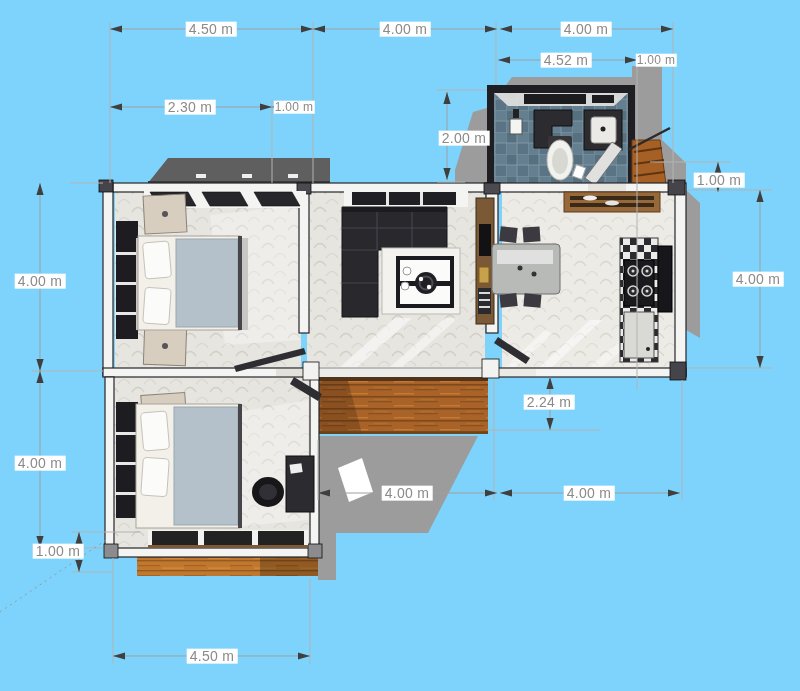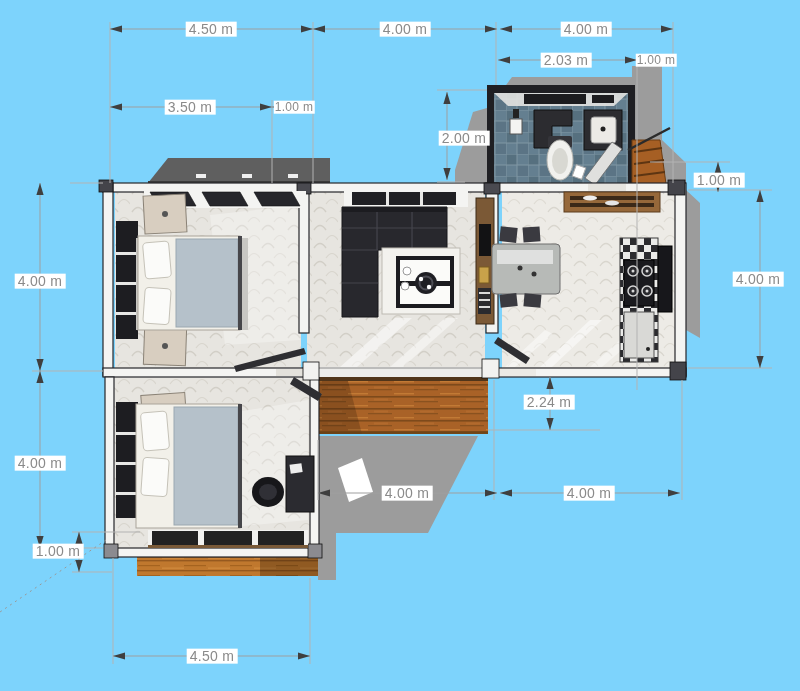--- a/index.html
+++ b/index.html
@@ -333,23 +333,23 @@
     <line x1="550" y1="377" x2="550" y2="430"></line>
     <line x1="318" y1="493" x2="497" y2="493"></line>
     <line x1="500" y1="493" x2="680" y2="493"></line>
     <line x1="113" y1="656" x2="310" y2="656"></line>
   </g>
 </svg>
 
 <div class="dim-label" style="left:211px;top:29px;">4.50 m</div>
 <div class="dim-label" style="left:405px;top:29px;">4.00 m</div>
 <div class="dim-label" style="left:586px;top:29px;">4.00 m</div>
-<div class="dim-label" style="left:566px;top:60px;">2.03 m</div>
+<div class="dim-label" style="left:566px;top:60px;">4.52 m</div>
 <div class="dim-label small" style="left:656px;top:60px;">1.00 m</div>
-<div class="dim-label" style="left:190px;top:107px;">3.50 m</div>
+<div class="dim-label" style="left:190px;top:107px;">2.30 m</div>
 <div class="dim-label small" style="left:294px;top:107px;">1.00 m</div>
 <div class="dim-label" style="left:464px;top:138px;">2.00 m</div>
 <div class="dim-label" style="left:40px;top:281px;">4.00 m</div>
 <div class="dim-label" style="left:40px;top:463px;">4.00 m</div>
 <div class="dim-label" style="left:58px;top:551px;">1.00 m</div>
 <div class="dim-label" style="left:719px;top:180px;">1.00 m</div>
 <div class="dim-label" style="left:758px;top:279px;">4.00 m</div>
 <div class="dim-label" style="left:549px;top:402px;">2.24 m</div>
 <div class="dim-label" style="left:407px;top:493px;">4.00 m</div>
 <div class="dim-label" style="left:589px;top:493px;">4.00 m</div>

